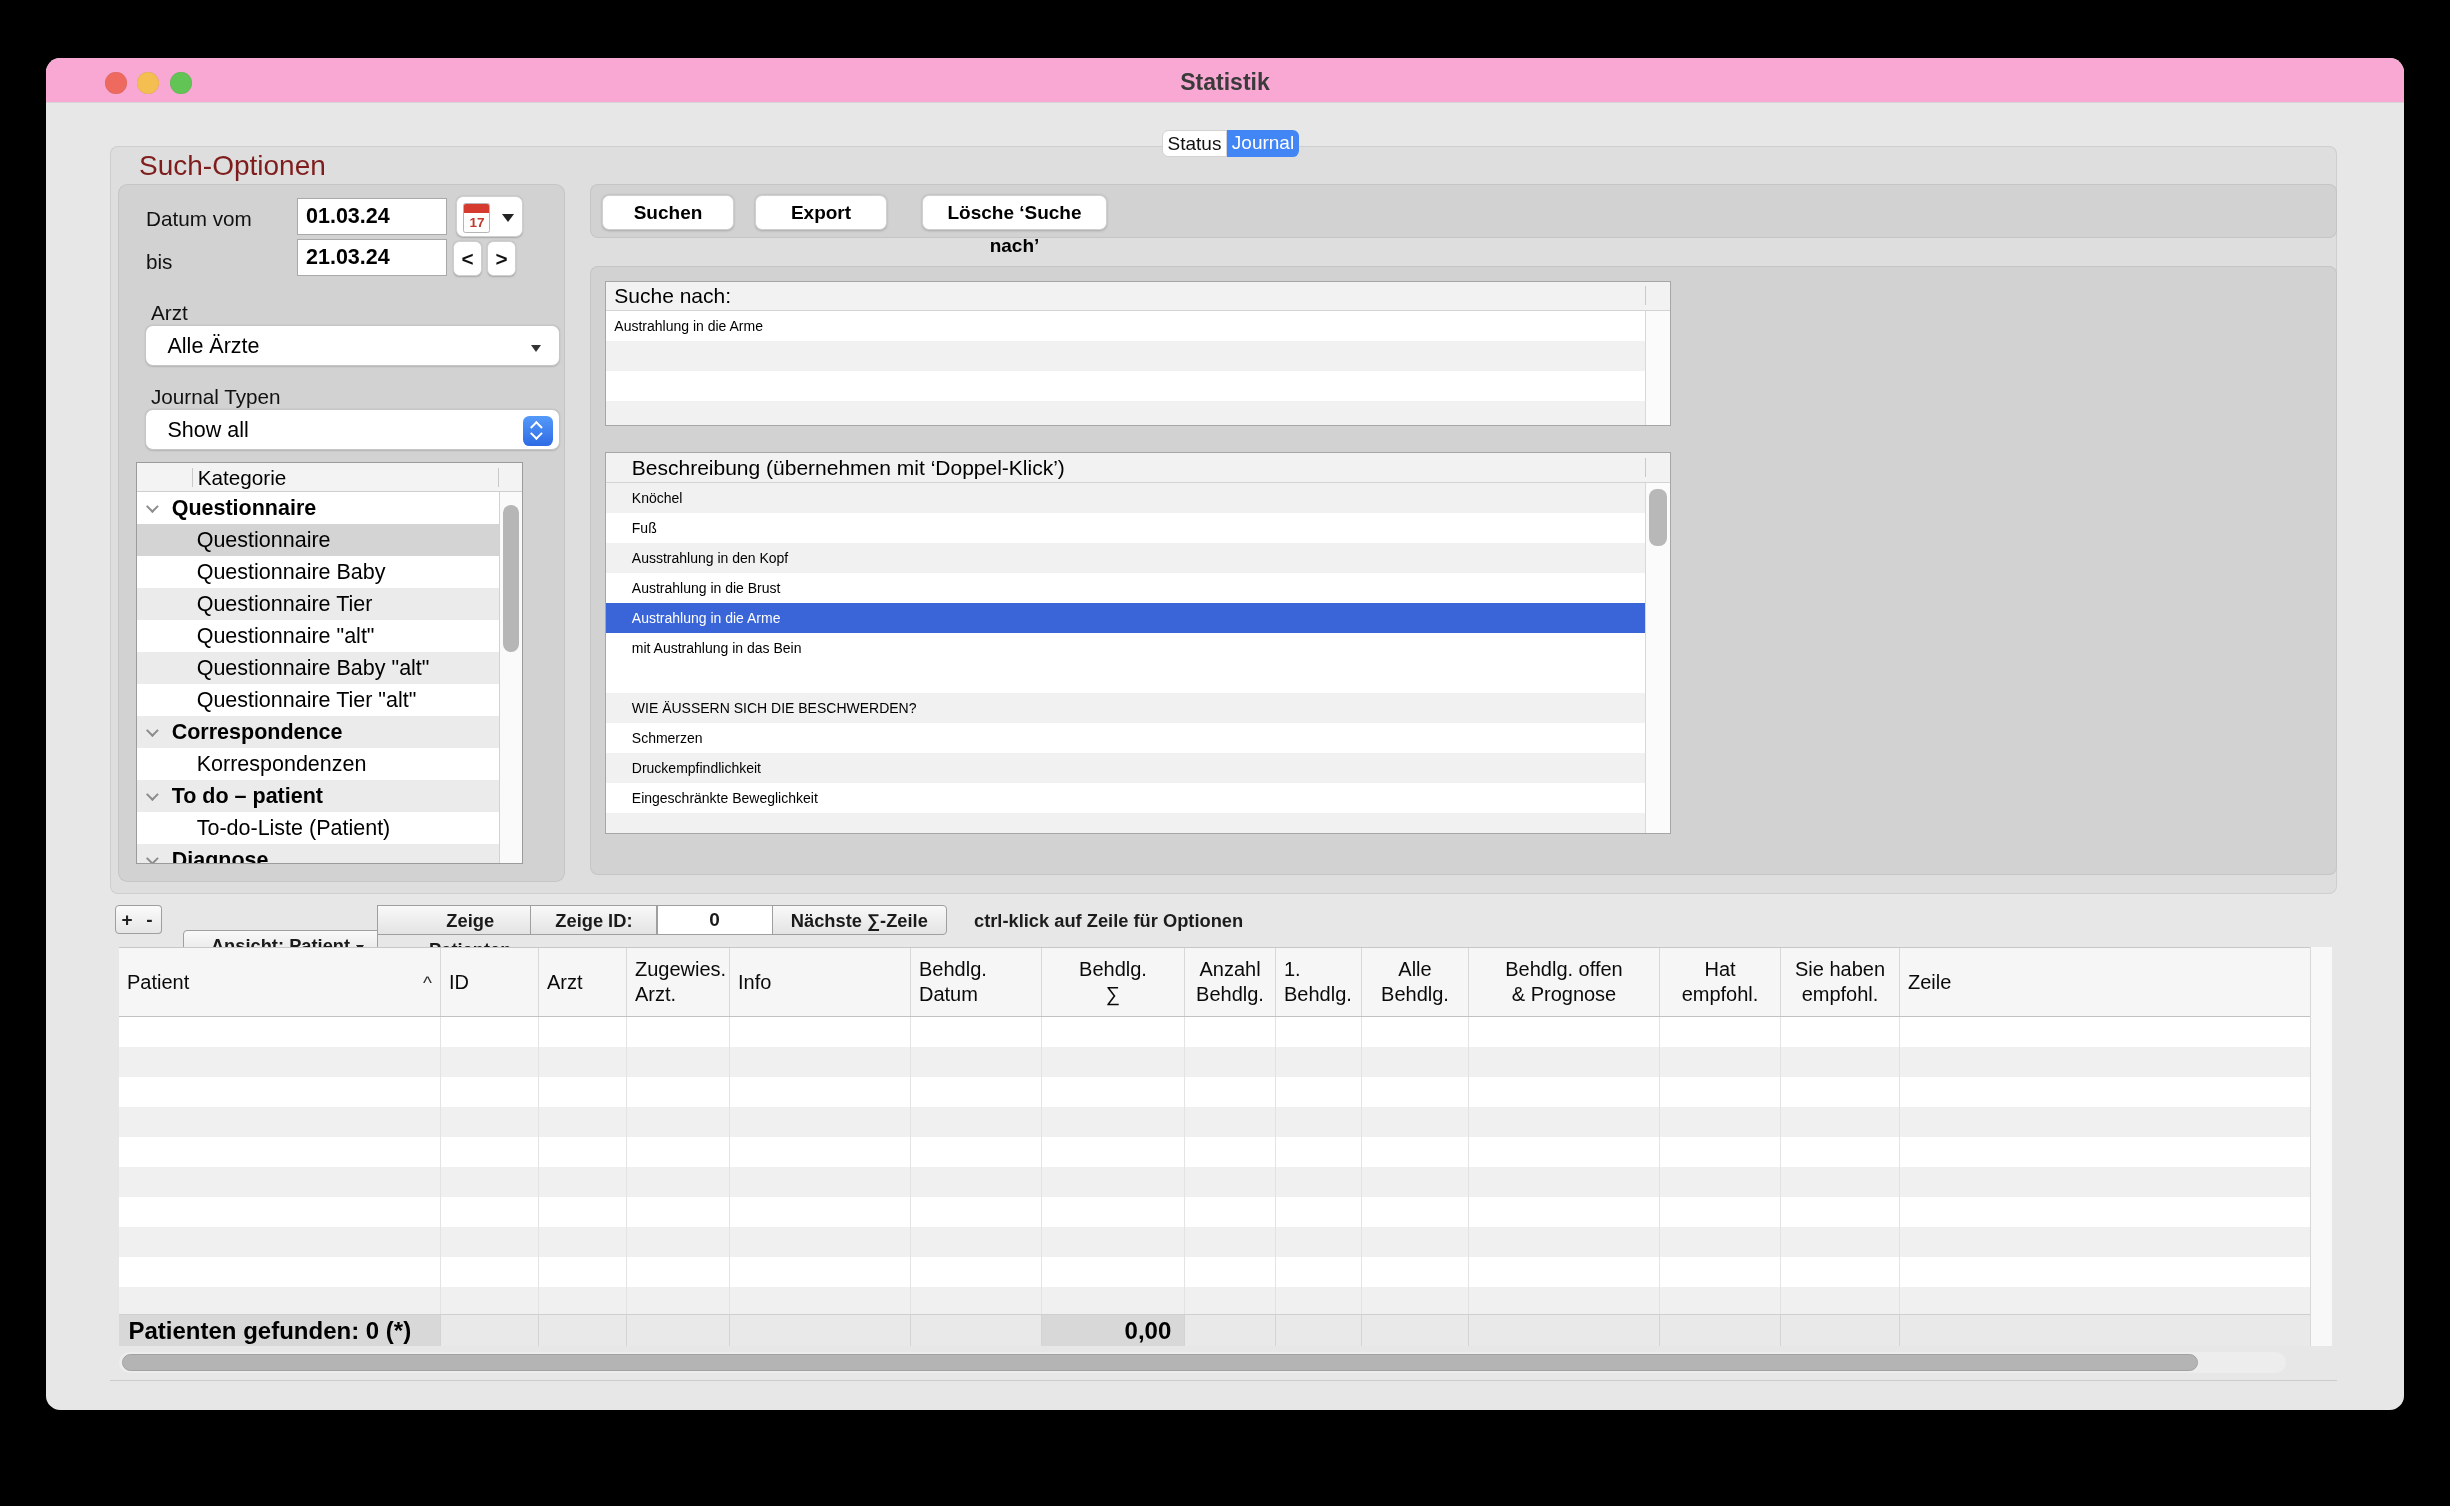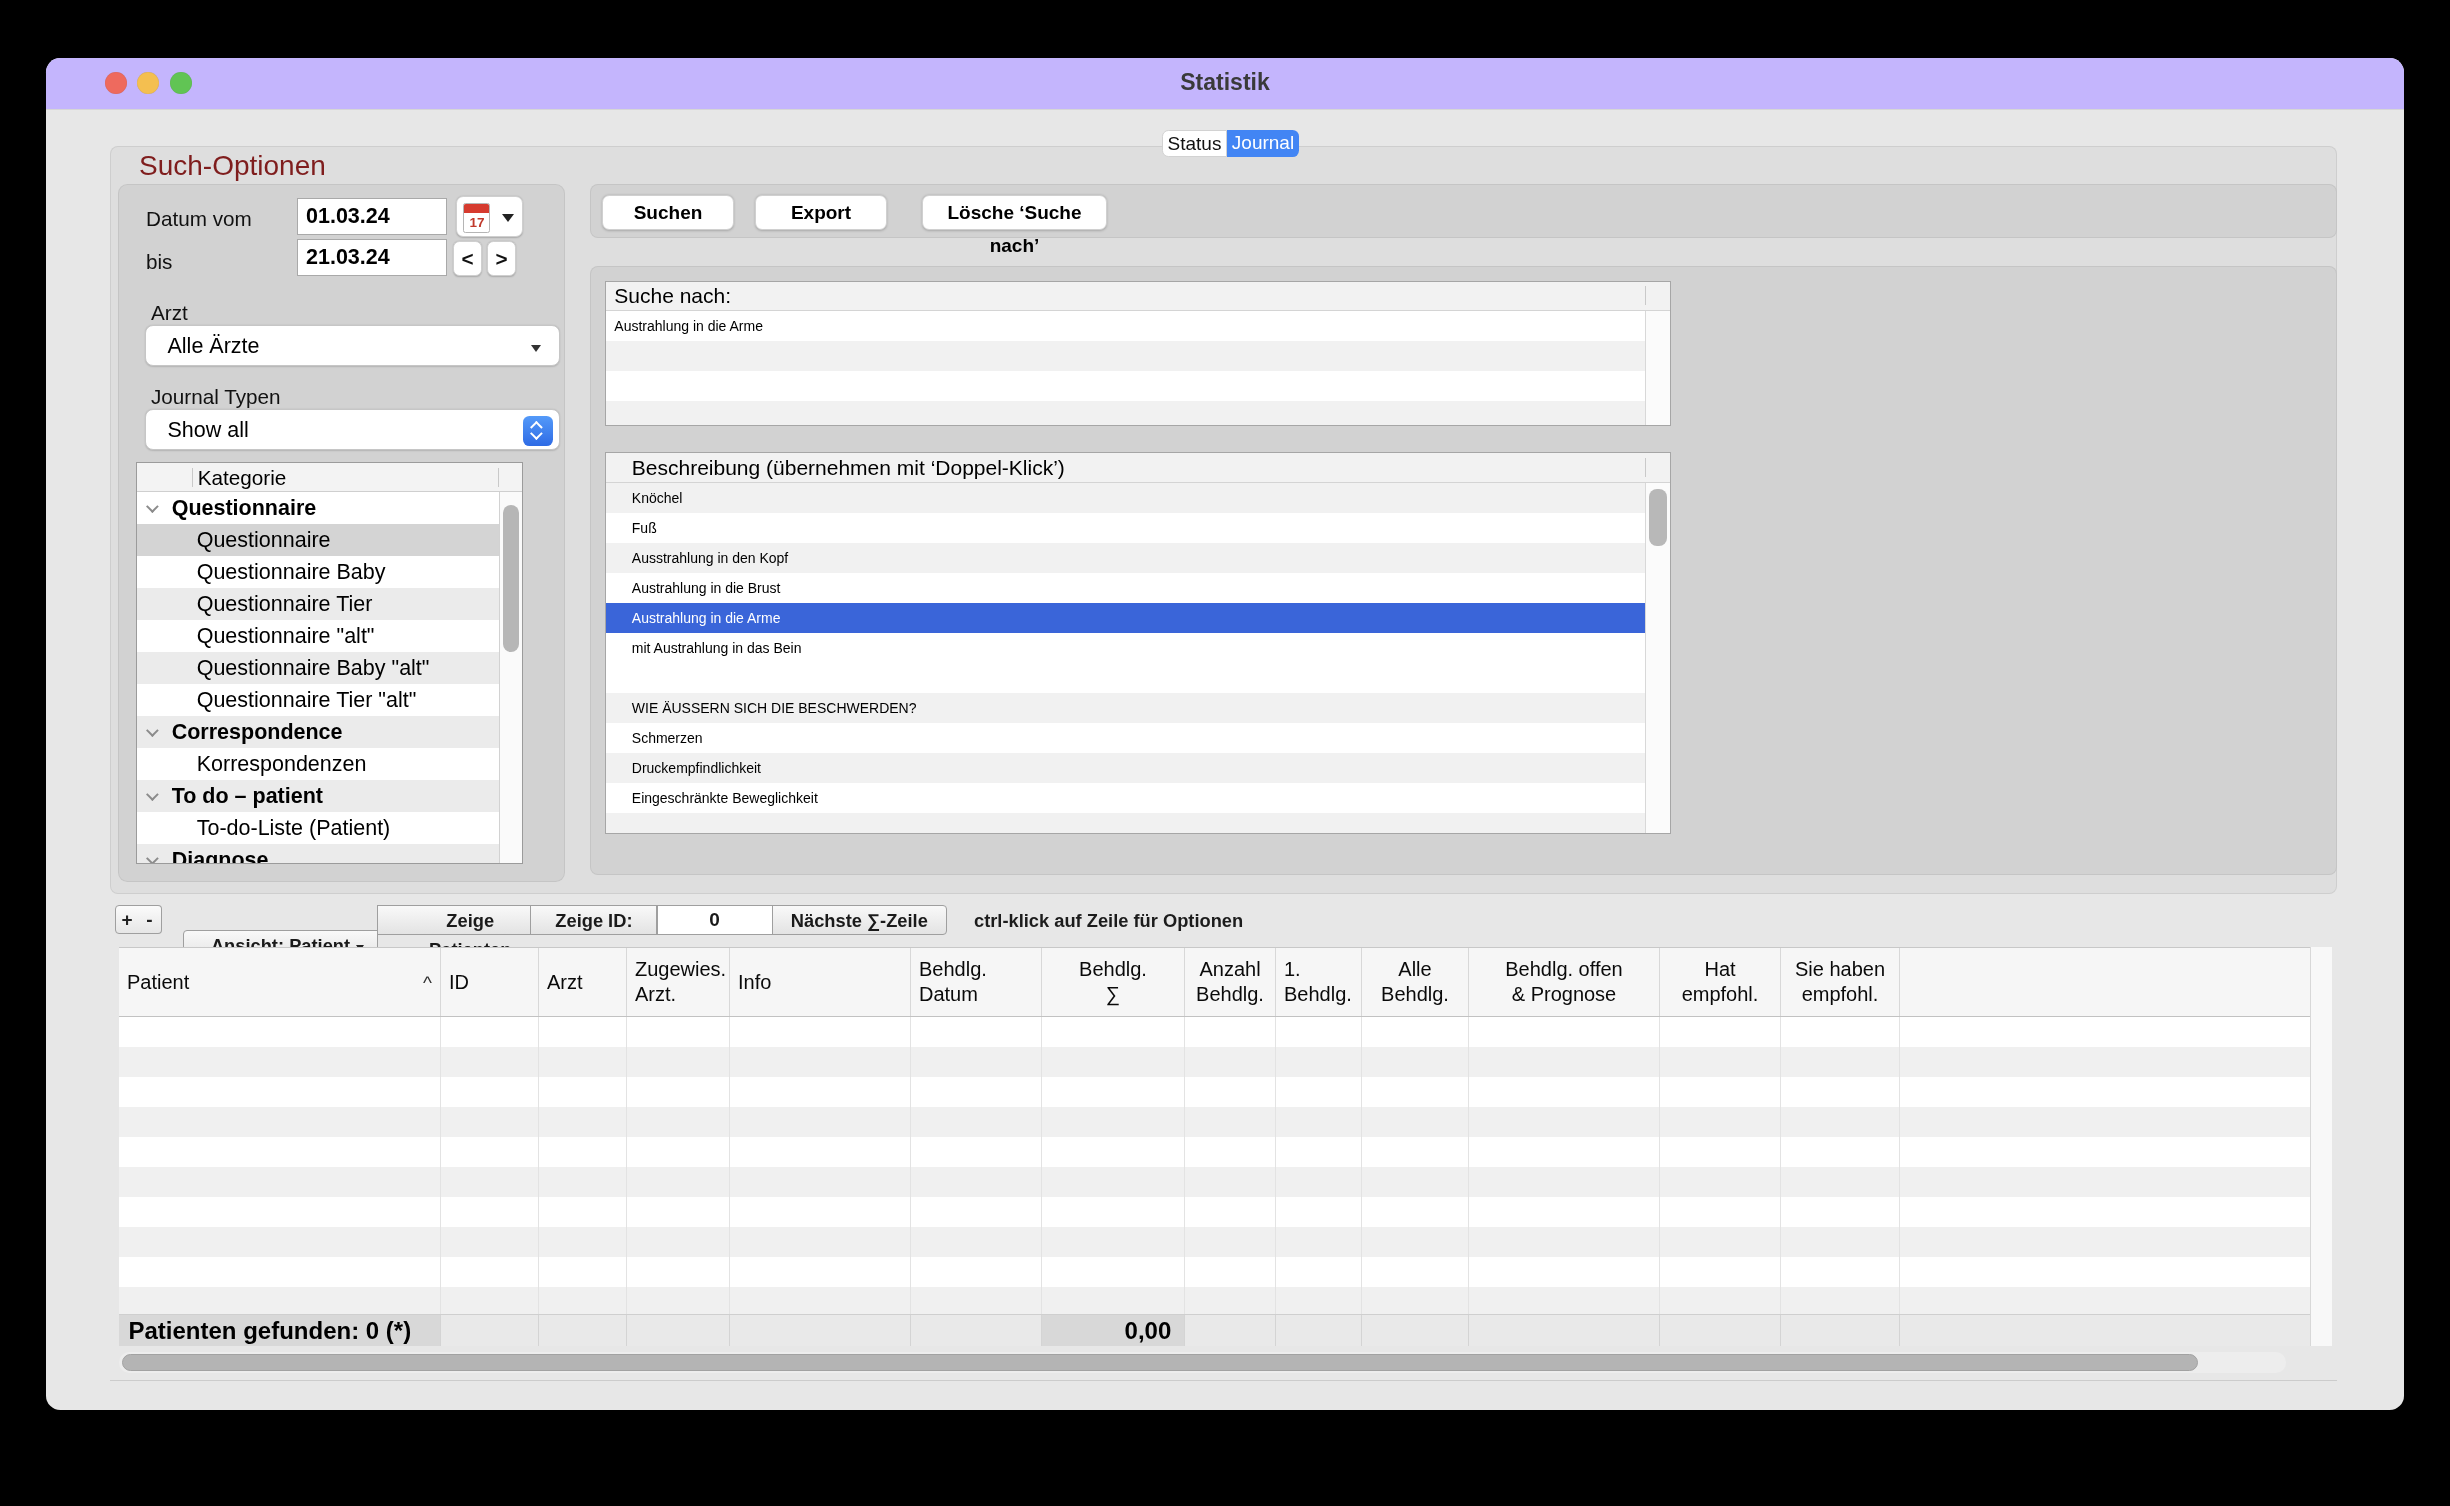--- a/index.html
+++ b/index.html
@@ -4,22 +4,22 @@
 <style>
   * { margin:0; padding:0; box-sizing:border-box; }
   html,body { width:2450px; height:1507px; background:#000; overflow:hidden;
     font-family:"Liberation Sans", sans-serif; }
 
   .window { position:absolute; left:46px; top:58px; width:2358px; height:1352px;
     background:#e7e7e7; border-radius:14.3px; box-shadow:0 24px 72px rgba(0,0,0,.6);
     overflow:hidden; }
 
   
-  .titlebar { position:absolute; left:0; top:0; width:100%; height:52px;
-    background:#c4b5fd; border-bottom:0.8px solid #d6d6d6; }
+  .titlebar { position:absolute; left:0; top:0; width:100%; height:45px;
+    background:#f9a8d4; border-bottom:0.8px solid #d6d6d6; }
   .light { position:absolute; top:13.5px; width:22px; height:22px; border-radius:50%;
     box-shadow:inset 0 0 0.8px rgba(0,0,0,.25); }
   .light.red { left:59px; background:#ee6a5e; }
   .light.yellow { left:91px; background:#f4bf50; }
   .light.green { left:124px; background:#61c454; }
   .title { position:absolute; left:0; top:0; width:100%; height:49px; line-height:49px;
     text-align:center; font-size:23px; font-weight:bold; color:#3a3a3a; }
 
   
   .tab { position:absolute; top:72px; height:27px; line-height:26px; text-align:center;
@@ -373,20 +373,21 @@
 Behdlg.</span></div>
       <div class="hcell al-left"><span>1. Behdlg.</span></div>
       <div class="hcell al-center"><span>Alle
 Behdlg.</span></div>
       <div class="hcell al-center"><span>Behdlg. offen
 &amp; Prognose</span></div>
       <div class="hcell al-center"><span>Hat
 empfohl.</span></div>
       <div class="hcell al-center"><span>Sie haben
 empfohl.</span></div>
+      <div class="hcell al-left"><span>Zeile</span></div>
     </div>
   <div class="tbody">
       <div class="trow" style="grid-template-columns: 322px 98px 88px 103px 181px 131px 143px 91px 86px 107px 191px 121px 119px 431px;">
         <div class="tcell"></div>
         <div class="tcell"></div>
         <div class="tcell"></div>
         <div class="tcell"></div>
         <div class="tcell"></div>
         <div class="tcell"></div>
         <div class="tcell"></div>

